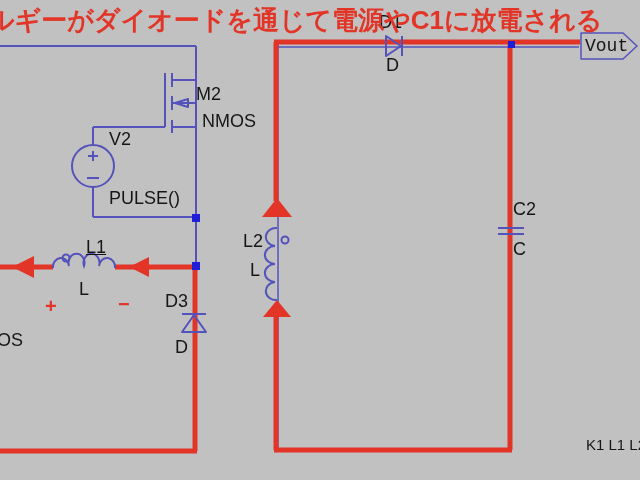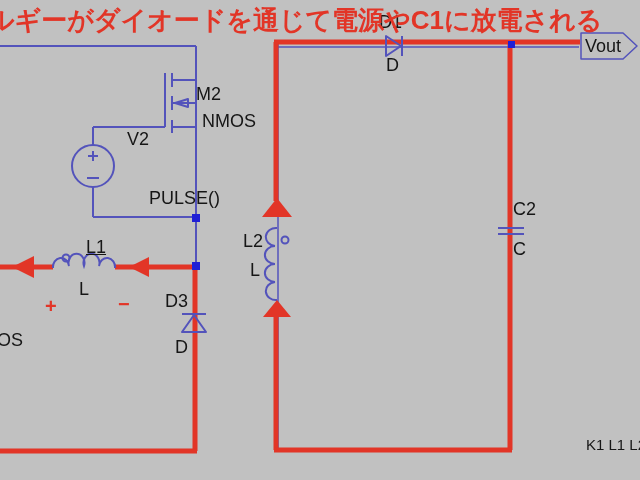--- a/index.html
+++ b/index.html
@@ -108,30 +108,30 @@
     <rect class="jf" x="192" y="262" width="8" height="8"></rect>
     <rect class="jf" x="508" y="41" width="7" height="7"></rect>
 
     <polygon class="flag" points="581,33 623,33 637,46 623,59 581,59"></polygon>
   </svg>
 
   <div class="annot">ルギーがダイオードを通じて電源やC1に放電される</div>
 
   <div class="lbl" style="left:196px;top:85px;">M2</div>
   <div class="lbl" style="left:202px;top:112px;">NMOS</div>
-  <div class="lbl" style="left:127px;top:130px;text-align:right;">V2</div>
-  <div class="lbl" style="left:109px;top:189px;margin-left:40px;">PULSE()</div>
+  <div class="lbl" style="left:109px;top:130px;text-align:right;">V2</div>
+  <div class="lbl" style="left:109px;top:189px;">PULSE()</div>
   <div class="lbl" style="left:86px;top:238px;text-decoration:underline;">L1</div>
   <div class="lbl" style="left:79px;top:280px;">L</div>
   <div class="lbl red pol" style="left:45px;top:296px;">+</div>
   <div class="lbl red pol" style="left:118px;top:294px;">−</div>
   <div class="lbl" style="left:165px;top:292px;text-align:center;">D3</div>
   <div class="lbl" style="left:175px;top:338px;">D</div>
   <div class="lbl" style="left:-3px;top:331px;">OS</div>
   <div class="lbl" style="left:243px;top:232px;">L2</div>
   <div class="lbl" style="left:250px;top:261px;">L</div>
   <div class="lbl" style="left:379px;top:13px;">D1</div>
   <div class="lbl" style="left:386px;top:56px;">D</div>
   <div class="lbl" style="left:513px;top:200px;">C2</div>
   <div class="lbl" style="left:513px;top:240px;">C</div>
-  <div class="lbl" style="left:585px;top:37px;">Vout</div>
+  <div class="lbl" style="left:585px;top:37px;font-family:Liberation Mono, monospace;">Vout</div>
   <div class="lbl small" style="left:586px;top:437px;">K1 L1 L2 1</div>
 </div>
 
 </body></html>

